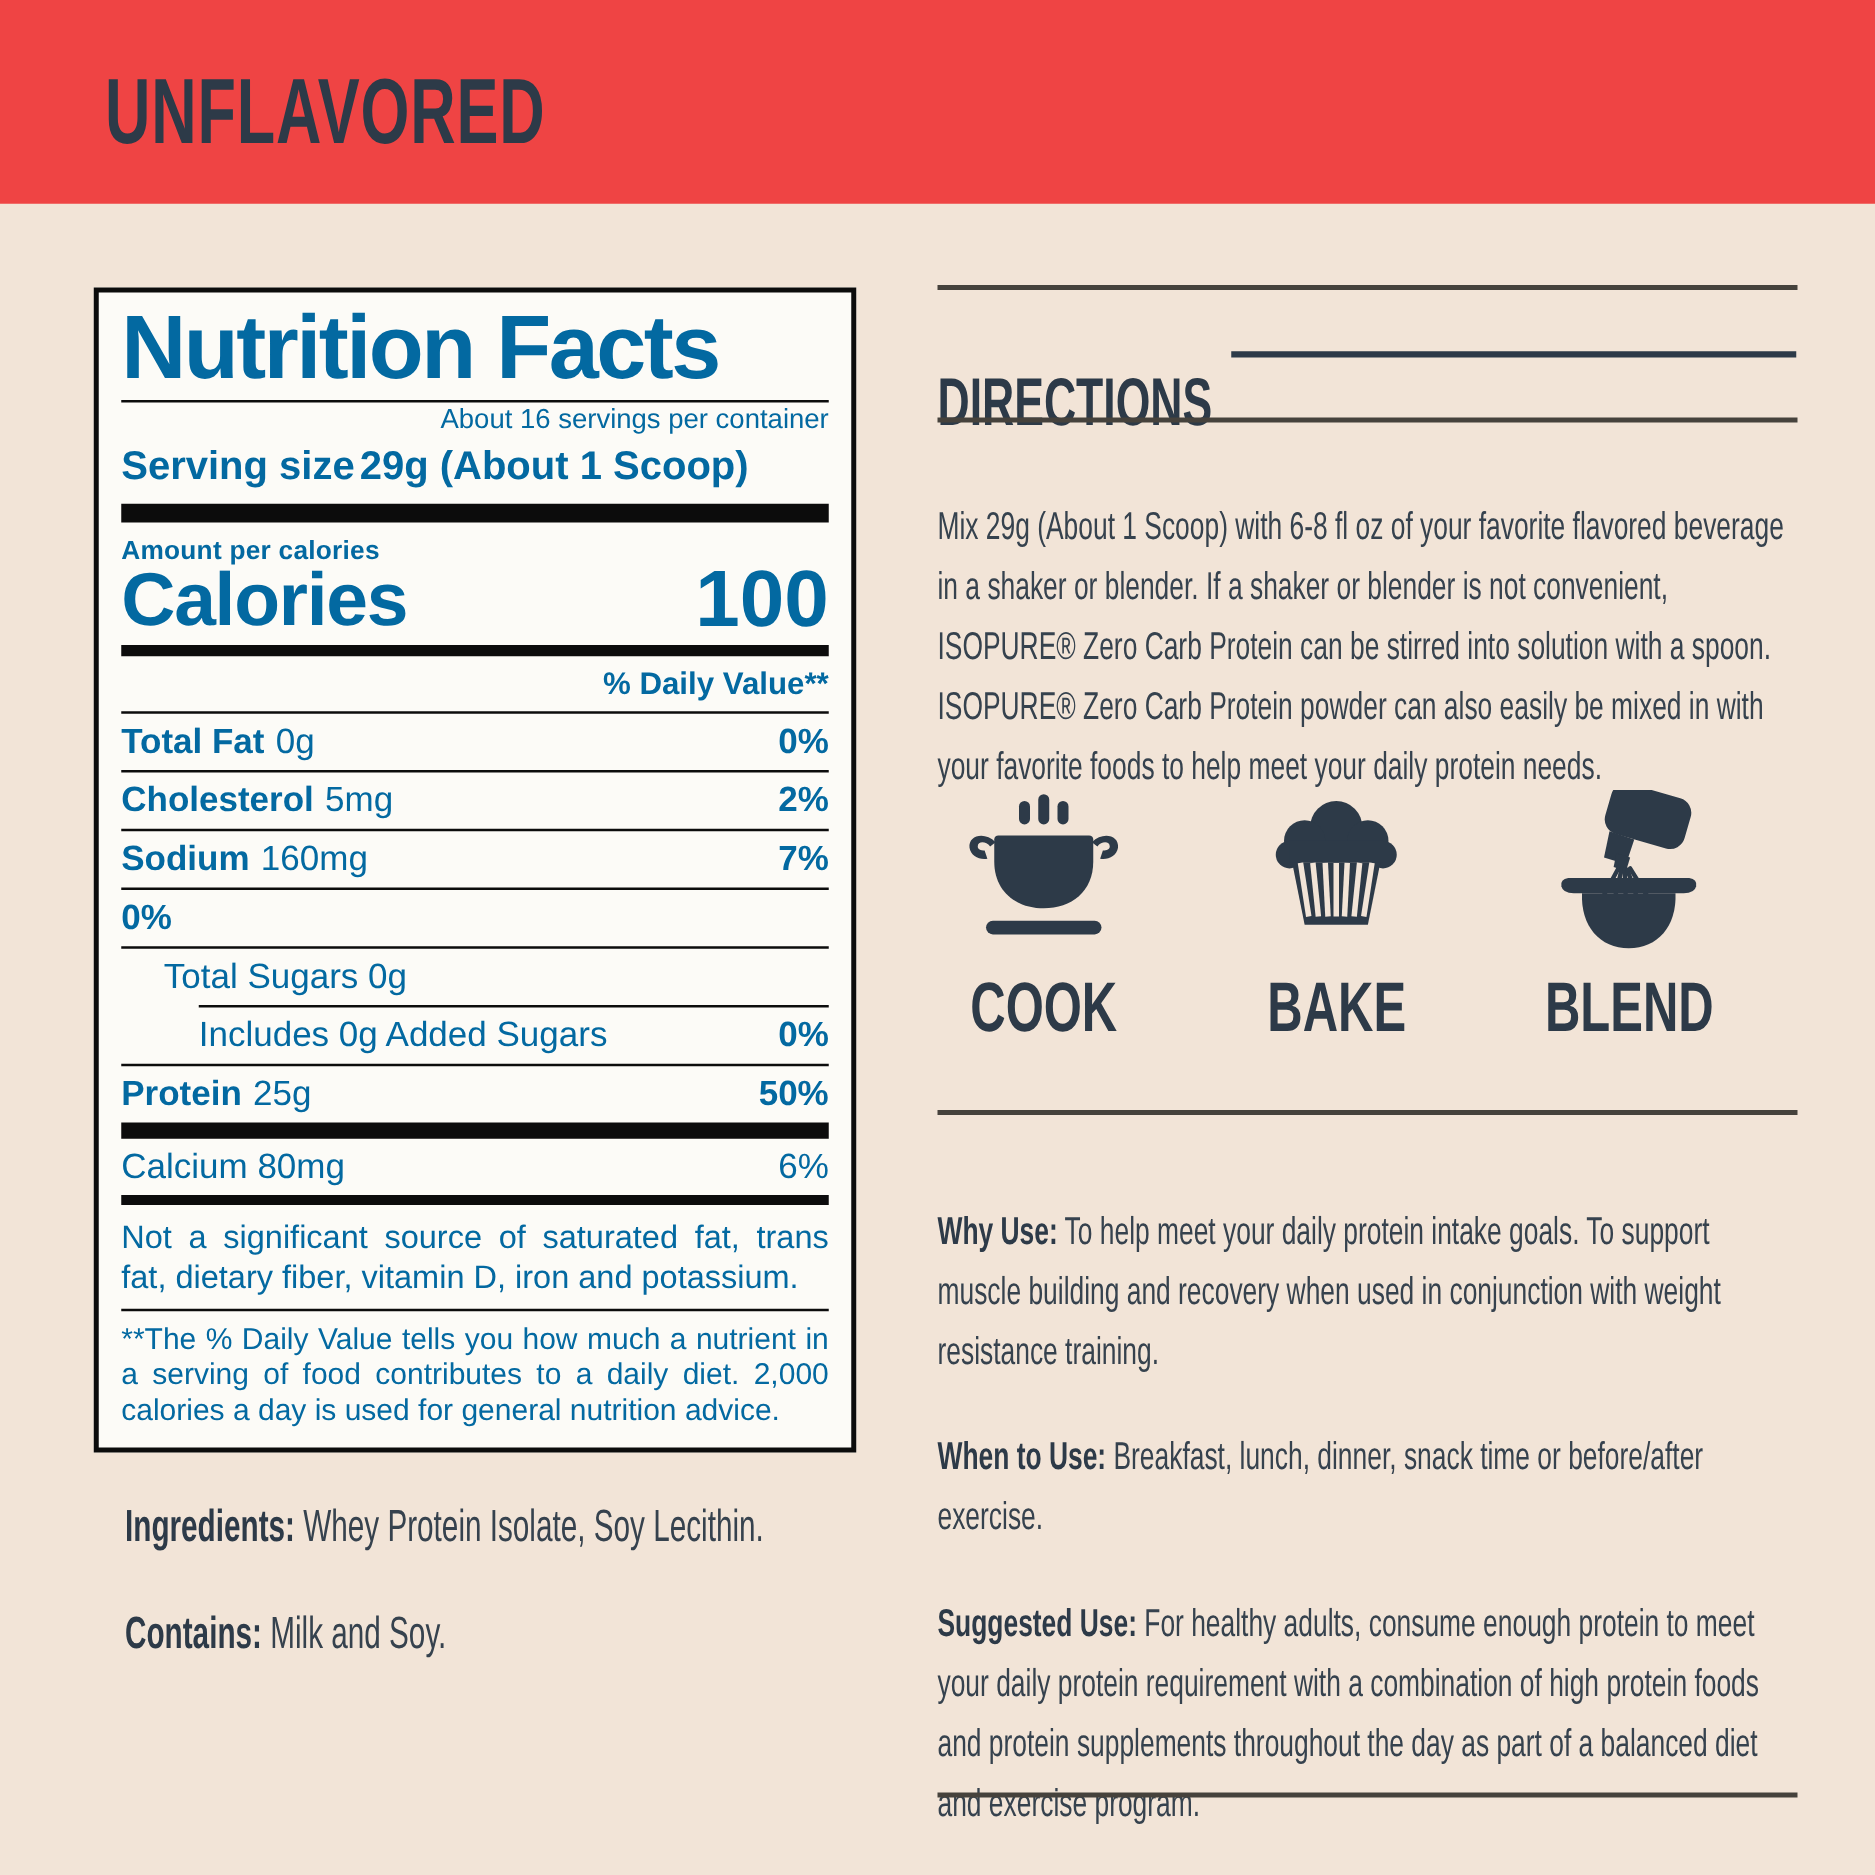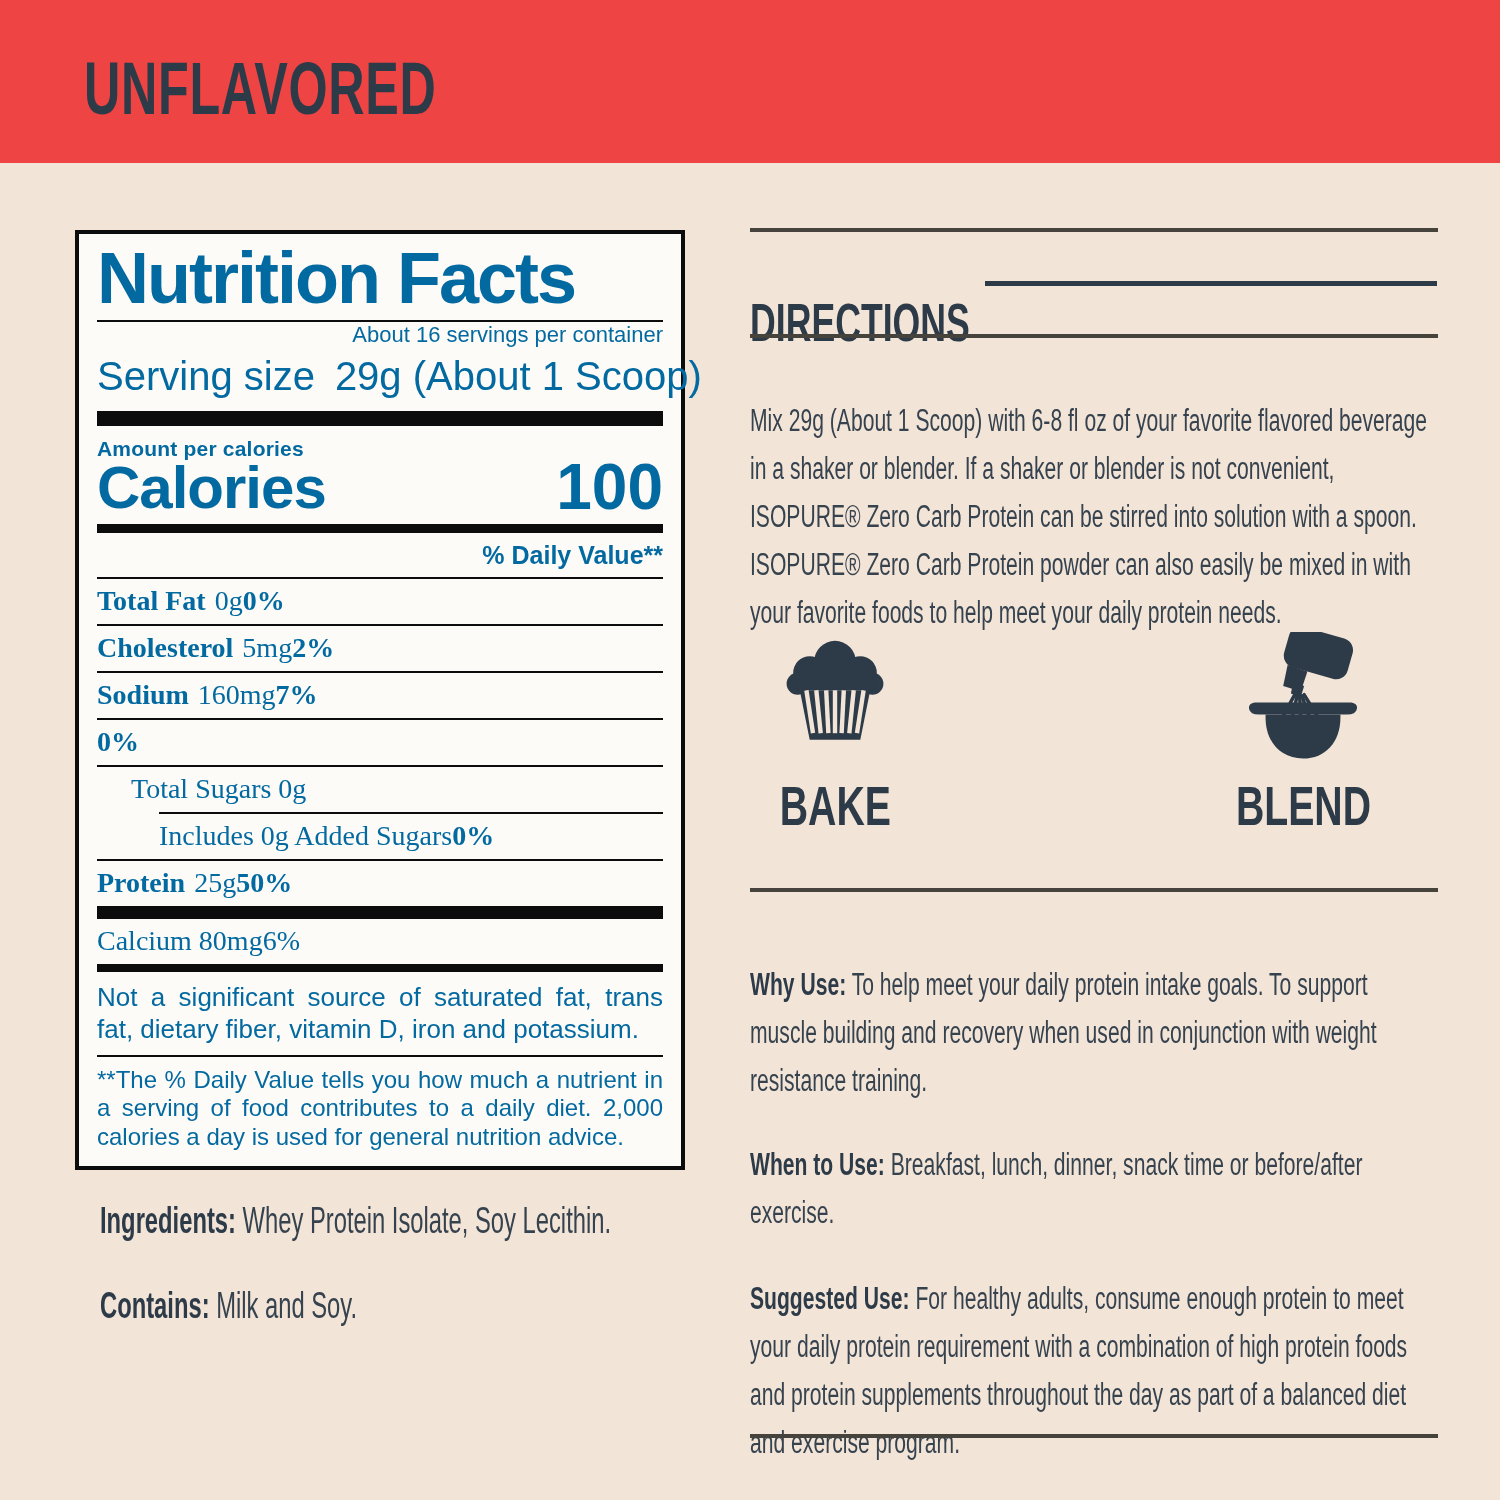--- a/index.html
+++ b/index.html
@@ -11,30 +11,30 @@
   .flavor-title{position:absolute;left:84px;top:52px;font-size:74px;font-weight:700;
                 color:#2d3a48;line-height:1;white-space:nowrap;
                 transform:scaleX(0.68);transform-origin:0 0;letter-spacing:1px;}
 
   
   .nf-box{position:absolute;left:75px;top:230px;width:610px;box-sizing:border-box;
           background:#fcfbf7;border:4px solid #0c0c0c;padding:8px 18px 12px;color:#0369a1;}
   .nf-title{font-size:72px;font-weight:900;letter-spacing:-2px;line-height:1.02;margin:0;white-space:nowrap;}
   .rule-thin{height:2px;background:#0c0c0c;margin-top:5px;}
   .nf-servings{font-size:22px;text-align:right;}
-  .nf-serving-size{font-size:40px;font-weight:400;margin-top:6px;display:flex;gap:20px;white-space:nowrap;}
+  .nf-serving-size{font-size:32px;font-weight:700;margin-top:6px;display:flex;gap:4px;white-space:nowrap;}
   .bar-thick{height:15px;background:#0c0c0c;margin-top:12px;}
   .nf-amount{font-size:21px;font-weight:700;margin-top:11px;letter-spacing:.2px;}
   .nf-cal-row{display:flex;justify-content:space-between;align-items:flex-end;margin-top:-4px;}
   .nf-cal{font-size:60px;font-weight:900;letter-spacing:-1px;line-height:1.0;}
   .nf-cal-val{font-size:64px;font-weight:900;line-height:0.95;}
   .bar-med{height:9px;background:#0c0c0c;margin-top:6px;}
   .nf-dv-header{font-size:25px;font-weight:700;text-align:right;padding:8px 0 7px;}
-  .nf-row{display:flex;justify-content:flex-start;align-items:baseline;
-          font-size:28px;padding:6px 0 7px;border-top:2px solid #0c0c0c;font-family:Liberation Serif, serif;}
+  .nf-row{display:flex;justify-content:space-between;align-items:baseline;
+          font-size:28px;padding:6px 0 7px;border-top:2px solid #0c0c0c;}
   .nf-row .lbl b{font-weight:700;}
   .nf-row .amt{margin-left:9px;}
   .nf-row .dv{font-weight:700;}
   .nf-row.plainrow .dv{font-weight:400;}
   .nf-row.ind1{padding-left:34px;}
   .nf-row.ind2{padding-left:62px;border-top:none;}
   .sep-inset{height:2px;background:#0c0c0c;margin-left:62px;}
   .bar-thick2{height:13px;background:#0c0c0c;}
   .nf-row.no-top{border-top:none;}
   .bar-med2{height:8px;background:#0c0c0c;}
@@ -144,20 +144,34 @@
   <h2 class="dir-title">DIRECTIONS</h2>
   <div class="dir-line"></div>
   <div class="hr" style="top:334px;"></div>
 
   <p class="cond par" style="top:366px;">Mix 29g (About 1 Scoop) with 6-8 fl oz of your favorite flavored beverage in a shaker or blender. If a shaker or blender is not convenient, ISOPURE® Zero Carb Protein can be stirred into solution with a spoon. ISOPURE® Zero Carb Protein powder can also easily be mixed in with your favorite foods to help meet your daily protein needs.</p>
 
   <div class="methods">
     <div class="method">
       <svg class="m-icon" viewBox="0 0 120 120">
         <g fill="#2d3a48">
+          <rect x="42" y="8" width="8" height="17" rx="4"></rect>
+          <rect x="56" y="3" width="8" height="22" rx="4"></rect>
+          <rect x="70" y="8" width="8" height="17" rx="4"></rect>
+          <path d="M27,33 h66 a3,3 0 0 1 3,3 v16 c0,22 -16,34 -36,34 s-36,-12 -36,-34 v-16 a3,3 0 0 1 3,-3 z"></path>
+          <path d="M25,38 c-8,-8 -20,-5 -19,4 c1,6 7,9 13,8 l-2,-6 c-3,0 -5,-1 -5,-3 c0,-4 6,-4 9,0 z"></path>
+          <path d="M95,38 c8,-8 20,-5 19,4 c-1,6 -7,9 -13,8 l2,-6 c3,0 5,-1 5,-3 c0,-4 -6,-4 -9,0 z"></path>
+          <rect x="18" y="95" width="84" height="10" rx="5"></rect>
+        </g>
+      </svg>
+      <div class="m-label">COOK</div>
+    </div>
+    <div class="method">
+      <svg class="m-icon" viewBox="0 0 120 120">
+        <g fill="#2d3a48">
           <circle cx="60" cy="27" r="19"></circle>
           <circle cx="37" cy="37" r="15"></circle>
           <circle cx="83" cy="37" r="15"></circle>
           <circle cx="26" cy="47" r="10"></circle>
           <circle cx="94" cy="47" r="10"></circle>
           <rect x="26" y="37" width="68" height="16"></rect>
           <path d="M28,53 h64 l-9,45 h-46 z"></path>
         </g>
         <g stroke="#f2e4d7" stroke-width="4" stroke-linecap="butt">
           <line x1="34" y1="53" x2="40" y2="92"></line>

